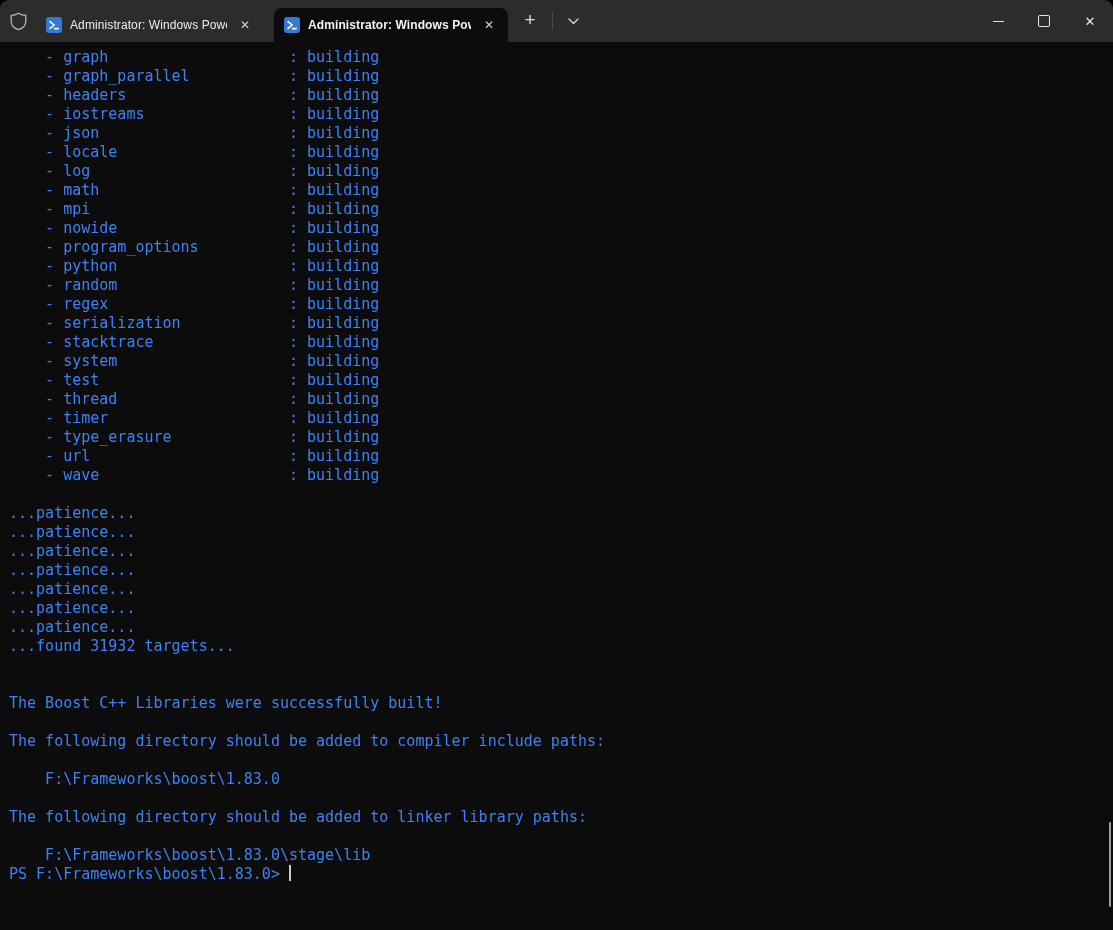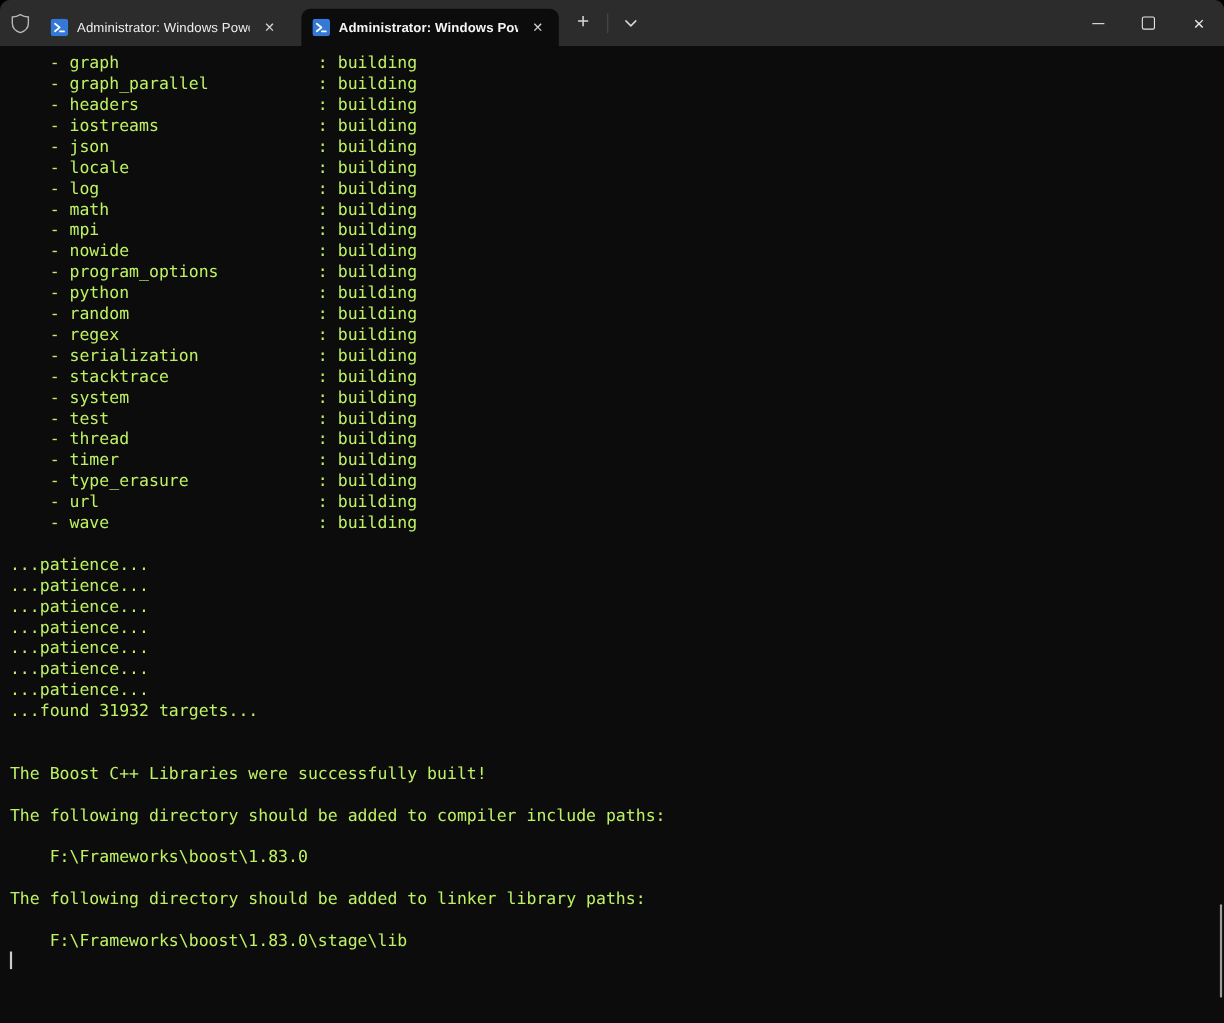--- a/index.html
+++ b/index.html
@@ -25,21 +25,21 @@
   .dropdown{width:40px;}
   .caption-group{margin-left:auto;display:flex;align-self:flex-start;}
   .cap{width:46px;height:42px;display:flex;align-items:center;justify-content:center;}
   .min-glyph{width:11px;height:1px;background:#e6e6e6;}
   .max-glyph{width:10px;height:10px;border:1px solid #e6e6e6;border-radius:2px;}
   .close-glyph{color:#e6e6e6;font-size:13px;line-height:1;}
 
   
   .terminal{flex:1;position:relative;background:#0c0c0c;padding:6px 0 0 9px;box-sizing:border-box;
             font-family:"DejaVu Sans Mono","Liberation Mono",monospace;
-            font-size:15px;line-height:19px;color:#bef264;}
+            font-size:15px;line-height:19px;color:#3b82f6;}
   .terminal pre{margin:0;font:inherit;color:inherit;}
   .prompt-line{white-space:pre;height:19px;}
   .cursor{display:inline-block;width:2px;height:16px;background:#cccccc;
           vertical-align:middle;margin-bottom:3px;}
   .scroll-thumb{position:absolute;right:2px;top:780px;width:2px;height:85px;
                 background:#9d9d9d;border-radius:1px;}
 </style>
 </head>
 <body>
 
@@ -136,17 +136,17 @@
 The Boost C++ Libraries were successfully built!
 
 The following directory should be added to compiler include paths:
 
     F:\Frameworks\boost\1.83.0
 
 The following directory should be added to linker library paths:
 
     F:\Frameworks\boost\1.83.0\stage\lib
 </pre>
-    <div class="prompt-line"><span class="cursor"></span></div>
+    <div class="prompt-line"><span>PS F:\Frameworks\boost\1.83.0&gt; </span><span class="cursor"></span></div>
     <div class="scroll-thumb"></div>
   </div>
 
 </div>
 
 </body></html>

